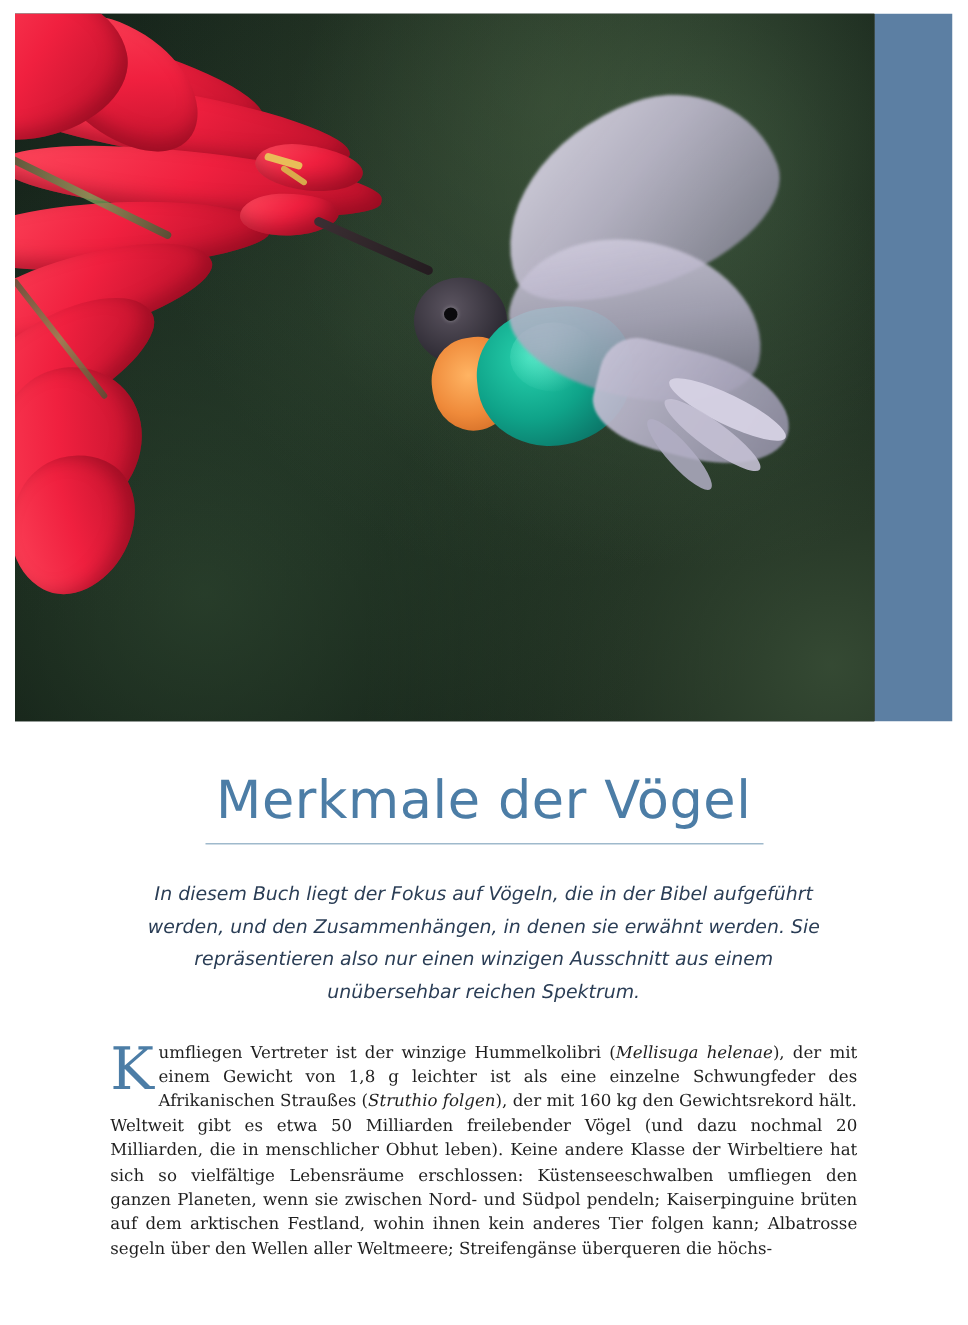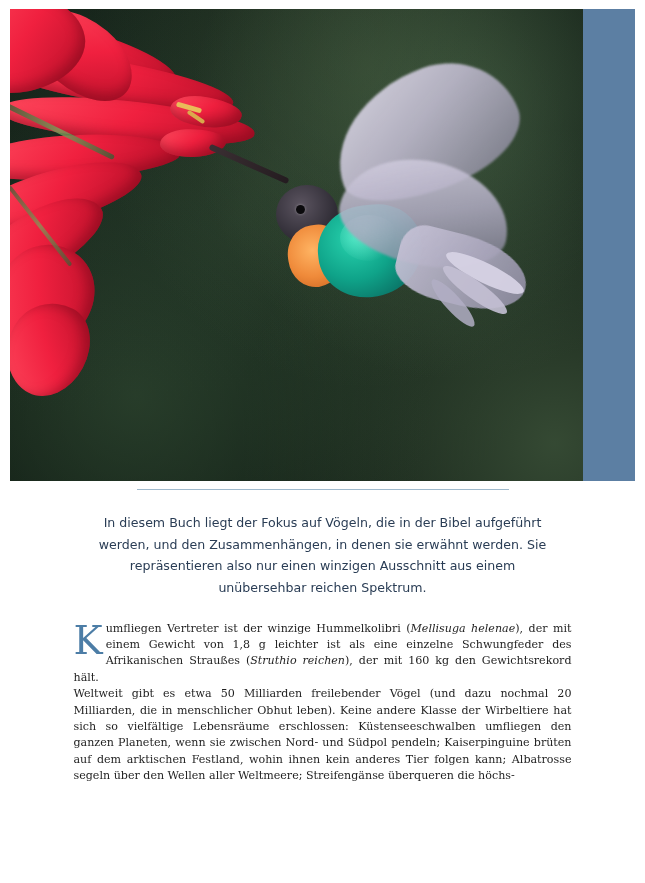--- a/index.html
+++ b/index.html
@@ -115,20 +115,21 @@
   }
 
   .lead {
     width: 448px;
     margin: 22px auto 0 auto;
     text-align: center;
     color: #2a3d55;
     font-size: 12.6px;
     line-height: 1.72;
     font-family: "DejaVu Sans", sans-serif;
+    font-style: italic;
   }
 
   .body {
     width: 498px;
     margin: 22px auto 0 auto;
     color: #1e1e1e;
     font-size: 11.1px;
     line-height: 1.48;
     text-align: justify;
     font-family: "DejaVu Serif", serif;
@@ -200,24 +201,25 @@
 
       <div style="position:absolute;left:386px;top:226px;width:132px;height:70px;border-radius:20% 60% 50% 40%/40% 60% 50% 40%;background:linear-gradient(110deg, rgba(198,194,214,.95), rgba(150,146,170,.85));transform:rotate(14deg);filter:blur(.6px);"></div>
       <div style="position:absolute;left:432px;top:254px;width:86px;height:20px;border-radius:50%;background:rgba(214,210,228,.95);transform:rotate(26deg);"></div>
       <div style="position:absolute;left:426px;top:272px;width:78px;height:18px;border-radius:50%;background:rgba(196,192,212,.9);transform:rotate(36deg);"></div>
       <div style="position:absolute;left:412px;top:286px;width:62px;height:16px;border-radius:50%;background:rgba(178,174,196,.85);transform:rotate(48deg);"></div>
     </div>
   </div>
 
   <div class="content">
 
+    <h1 class="title">Merkmale der Vögel</h1>
     <div class="title-rule"></div>
 
     <p class="lead">In diesem Buch liegt der Fokus auf Vögeln, die in der Bibel aufgeführt werden, und den Zusammenhängen, in denen sie erwähnt werden. Sie repräsentieren also nur einen winzigen Ausschnitt aus einem unübersehbar reichen Spektrum.</p>
 
     <div class="body">
       <p class="clearfix" style="margin:0;">
-        <span class="dropcap">K</span><span>umfliegen Vertreter ist der winzige Hummelkolibri (</span><i>Mellisuga helenae</i><span>), der mit einem Gewicht von 1,8 g leichter ist als eine einzelne Schwungfeder des Afrikanischen Straußes (</span><i>Struthio reichen</i><span>), der mit 160 kg den Gewichtsrekord hält.</span>
+        <span class="dropcap">K</span><span>umfliegen Vertreter ist der winzige Hummelkolibri (</span><i>Mellisuga helenae</i><span>), der mit einem Gewicht von 1,8 g leichter ist als eine einzelne Schwungfeder des Afrikanischen Straußes (</span><i>Struthio folgen</i><span>), der mit 160 kg den Gewichtsrekord hält.</span>
       </p>
       <p class="para2" style="margin:0;">Weltweit gibt es etwa 50 Milliarden freilebender Vögel (und dazu nochmal 20 Milliarden, die in menschlicher Obhut leben). Keine andere Klasse der Wirbeltiere hat sich so vielfältige Lebensräume erschlossen: Küstenseeschwalben umfliegen den ganzen Planeten, wenn sie zwischen Nord- und Südpol pendeln; Kaiserpinguine brüten auf dem arktischen Festland, wohin ihnen kein anderes Tier folgen kann; Albatrosse segeln über den Wellen aller Weltmeere; Streifengänse überqueren die höchs-</p>
     </div>
   </div>
 </div>
 
 </body></html>

